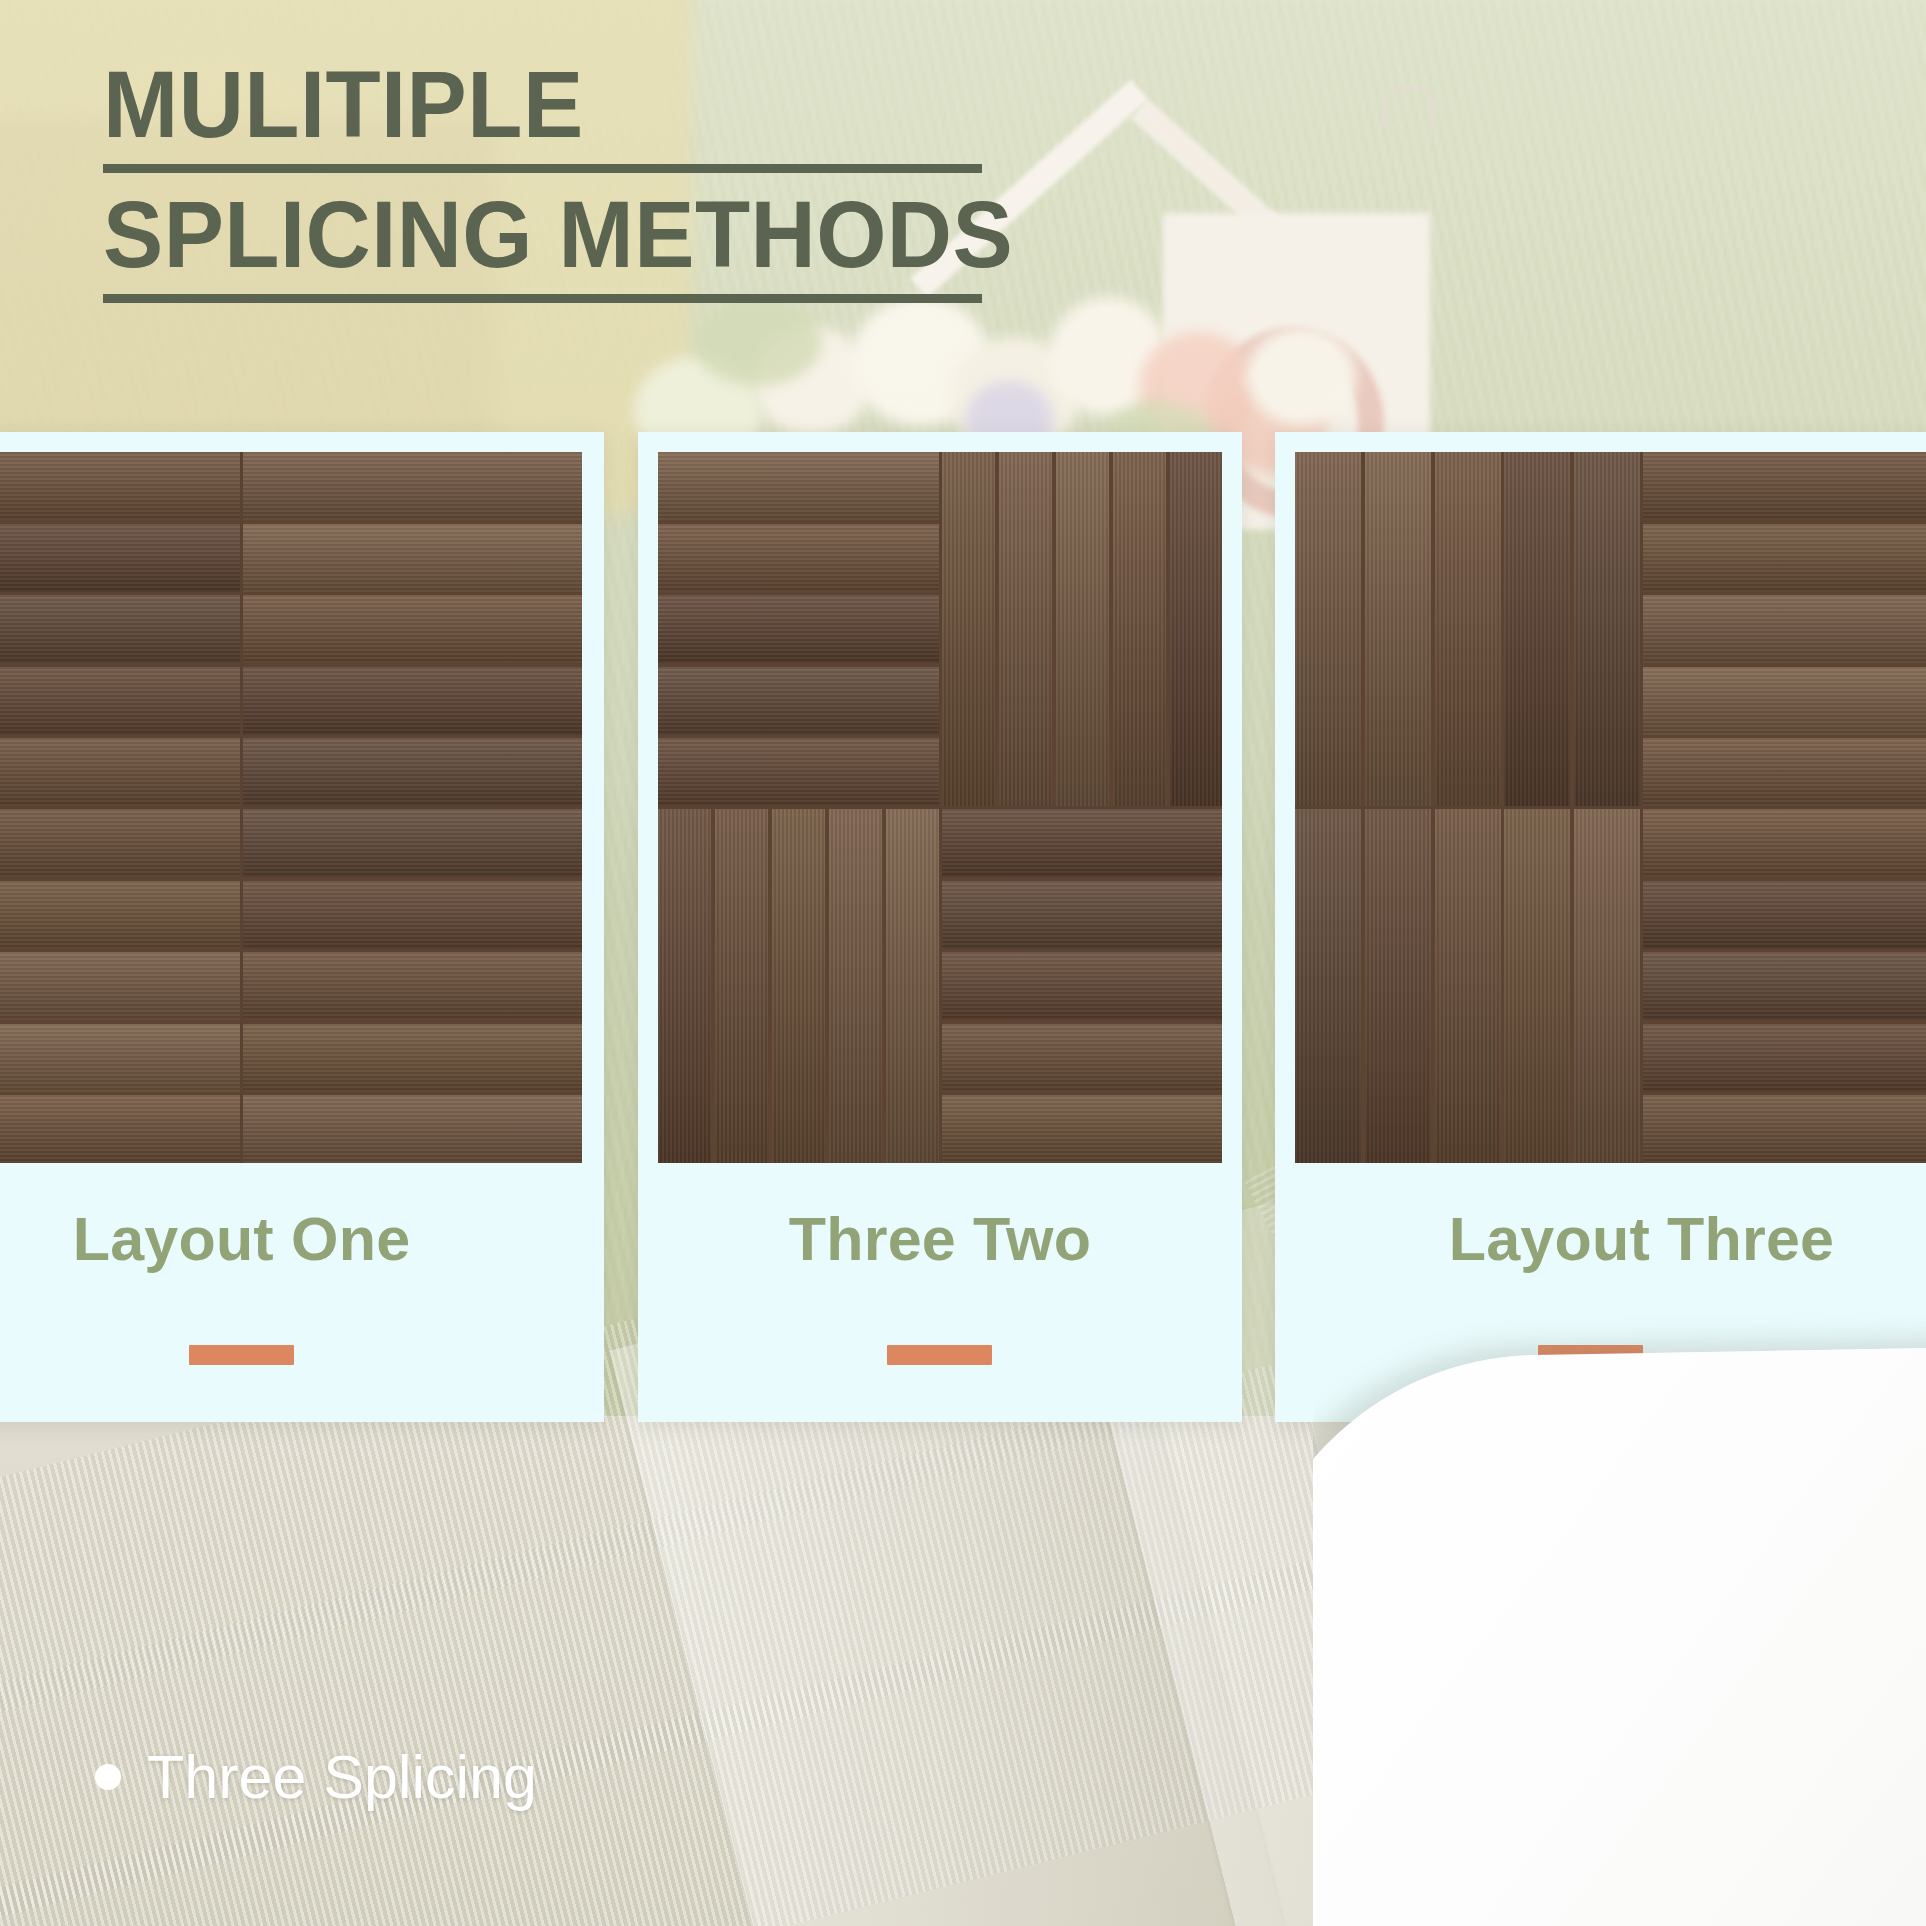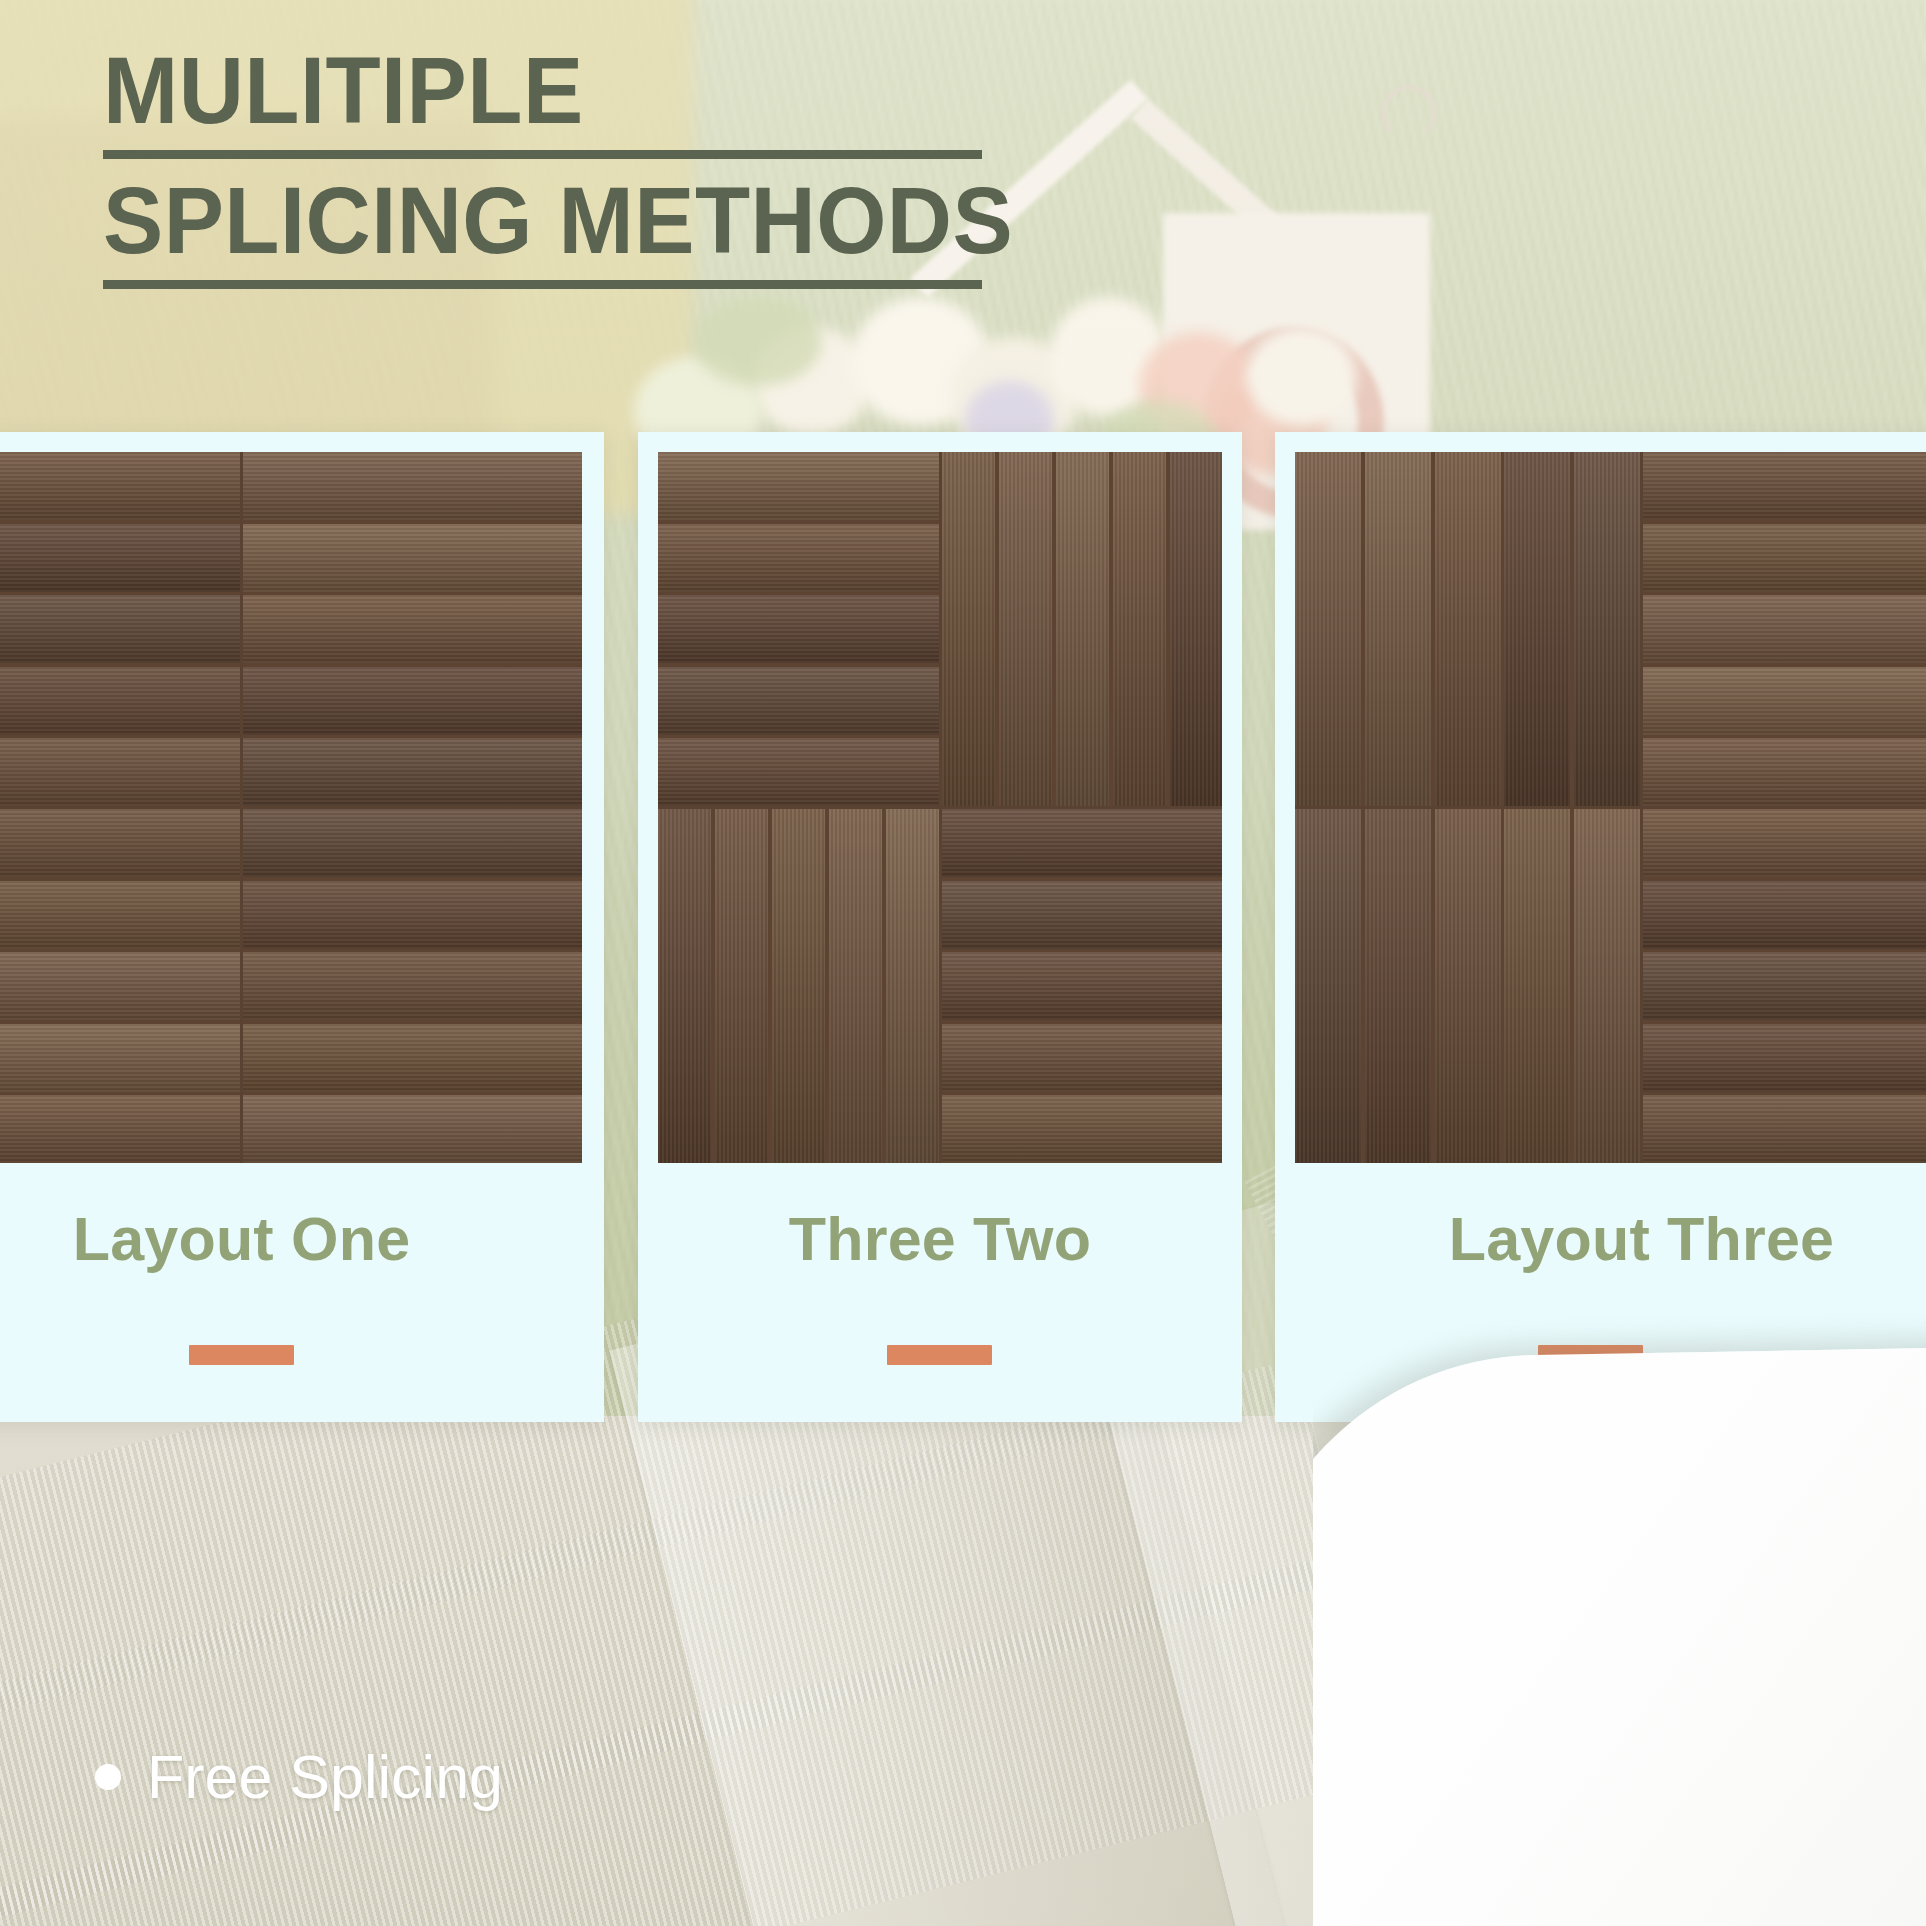--- a/index.html
+++ b/index.html
@@ -61,21 +61,21 @@
      box-shadow:0 2px 5px rgba(150,148,130,.35);}
   .deck-groove{position:absolute;background:repeating-linear-gradient(90deg,
       rgba(255,255,255,.30) 0 3px, rgba(175,173,155,.22) 3px 7px);}
 
   
   .bg-wash{position:absolute;inset:0;background:linear-gradient(180deg,
       rgba(255,255,255,.42) 0%, rgba(255,255,255,.34) 40%, rgba(255,255,255,.20) 55%,
       rgba(255,255,255,.10) 70%, rgba(255,255,255,.05) 100%);}
 
   
-  #title{position:absolute;left:103px;top:43px;width:1049px;}
+  #title{position:absolute;left:103px;top:57px;width:1049px;}
   #title .line{
     font-size:95px;font-weight:bold;letter-spacing:0.5px;line-height:1.0;
     color:#5b6450;text-transform:uppercase;white-space:nowrap;
     font-family:"Liberation Sans",sans-serif;transform:scaleX(.95);transform-origin:left center;
   }
   #title .rule{height:9px;background:#5b6450;margin:12px 0 14px 0;}
   #title .rule.r1{width:879px;}
   #title .rule.r2{width:879px;}
 
   
@@ -280,19 +280,19 @@
           </div>
         </div>
     </div>
     <div class="cap" style="top:772px;">Layout Three</div>
     <div class="dash" style="left:263px;width:105px;top:913px;"></div>
   </div>
 </div>
 
 <div id="bullet">
   <span class="dot"></span>
-  <span>Free Splicing</span>
+  <span>Three Splicing</span>
 </div>
 
 <div id="curl">
   <div class="sheet"></div>
 </div>
 
 
 </body></html>

